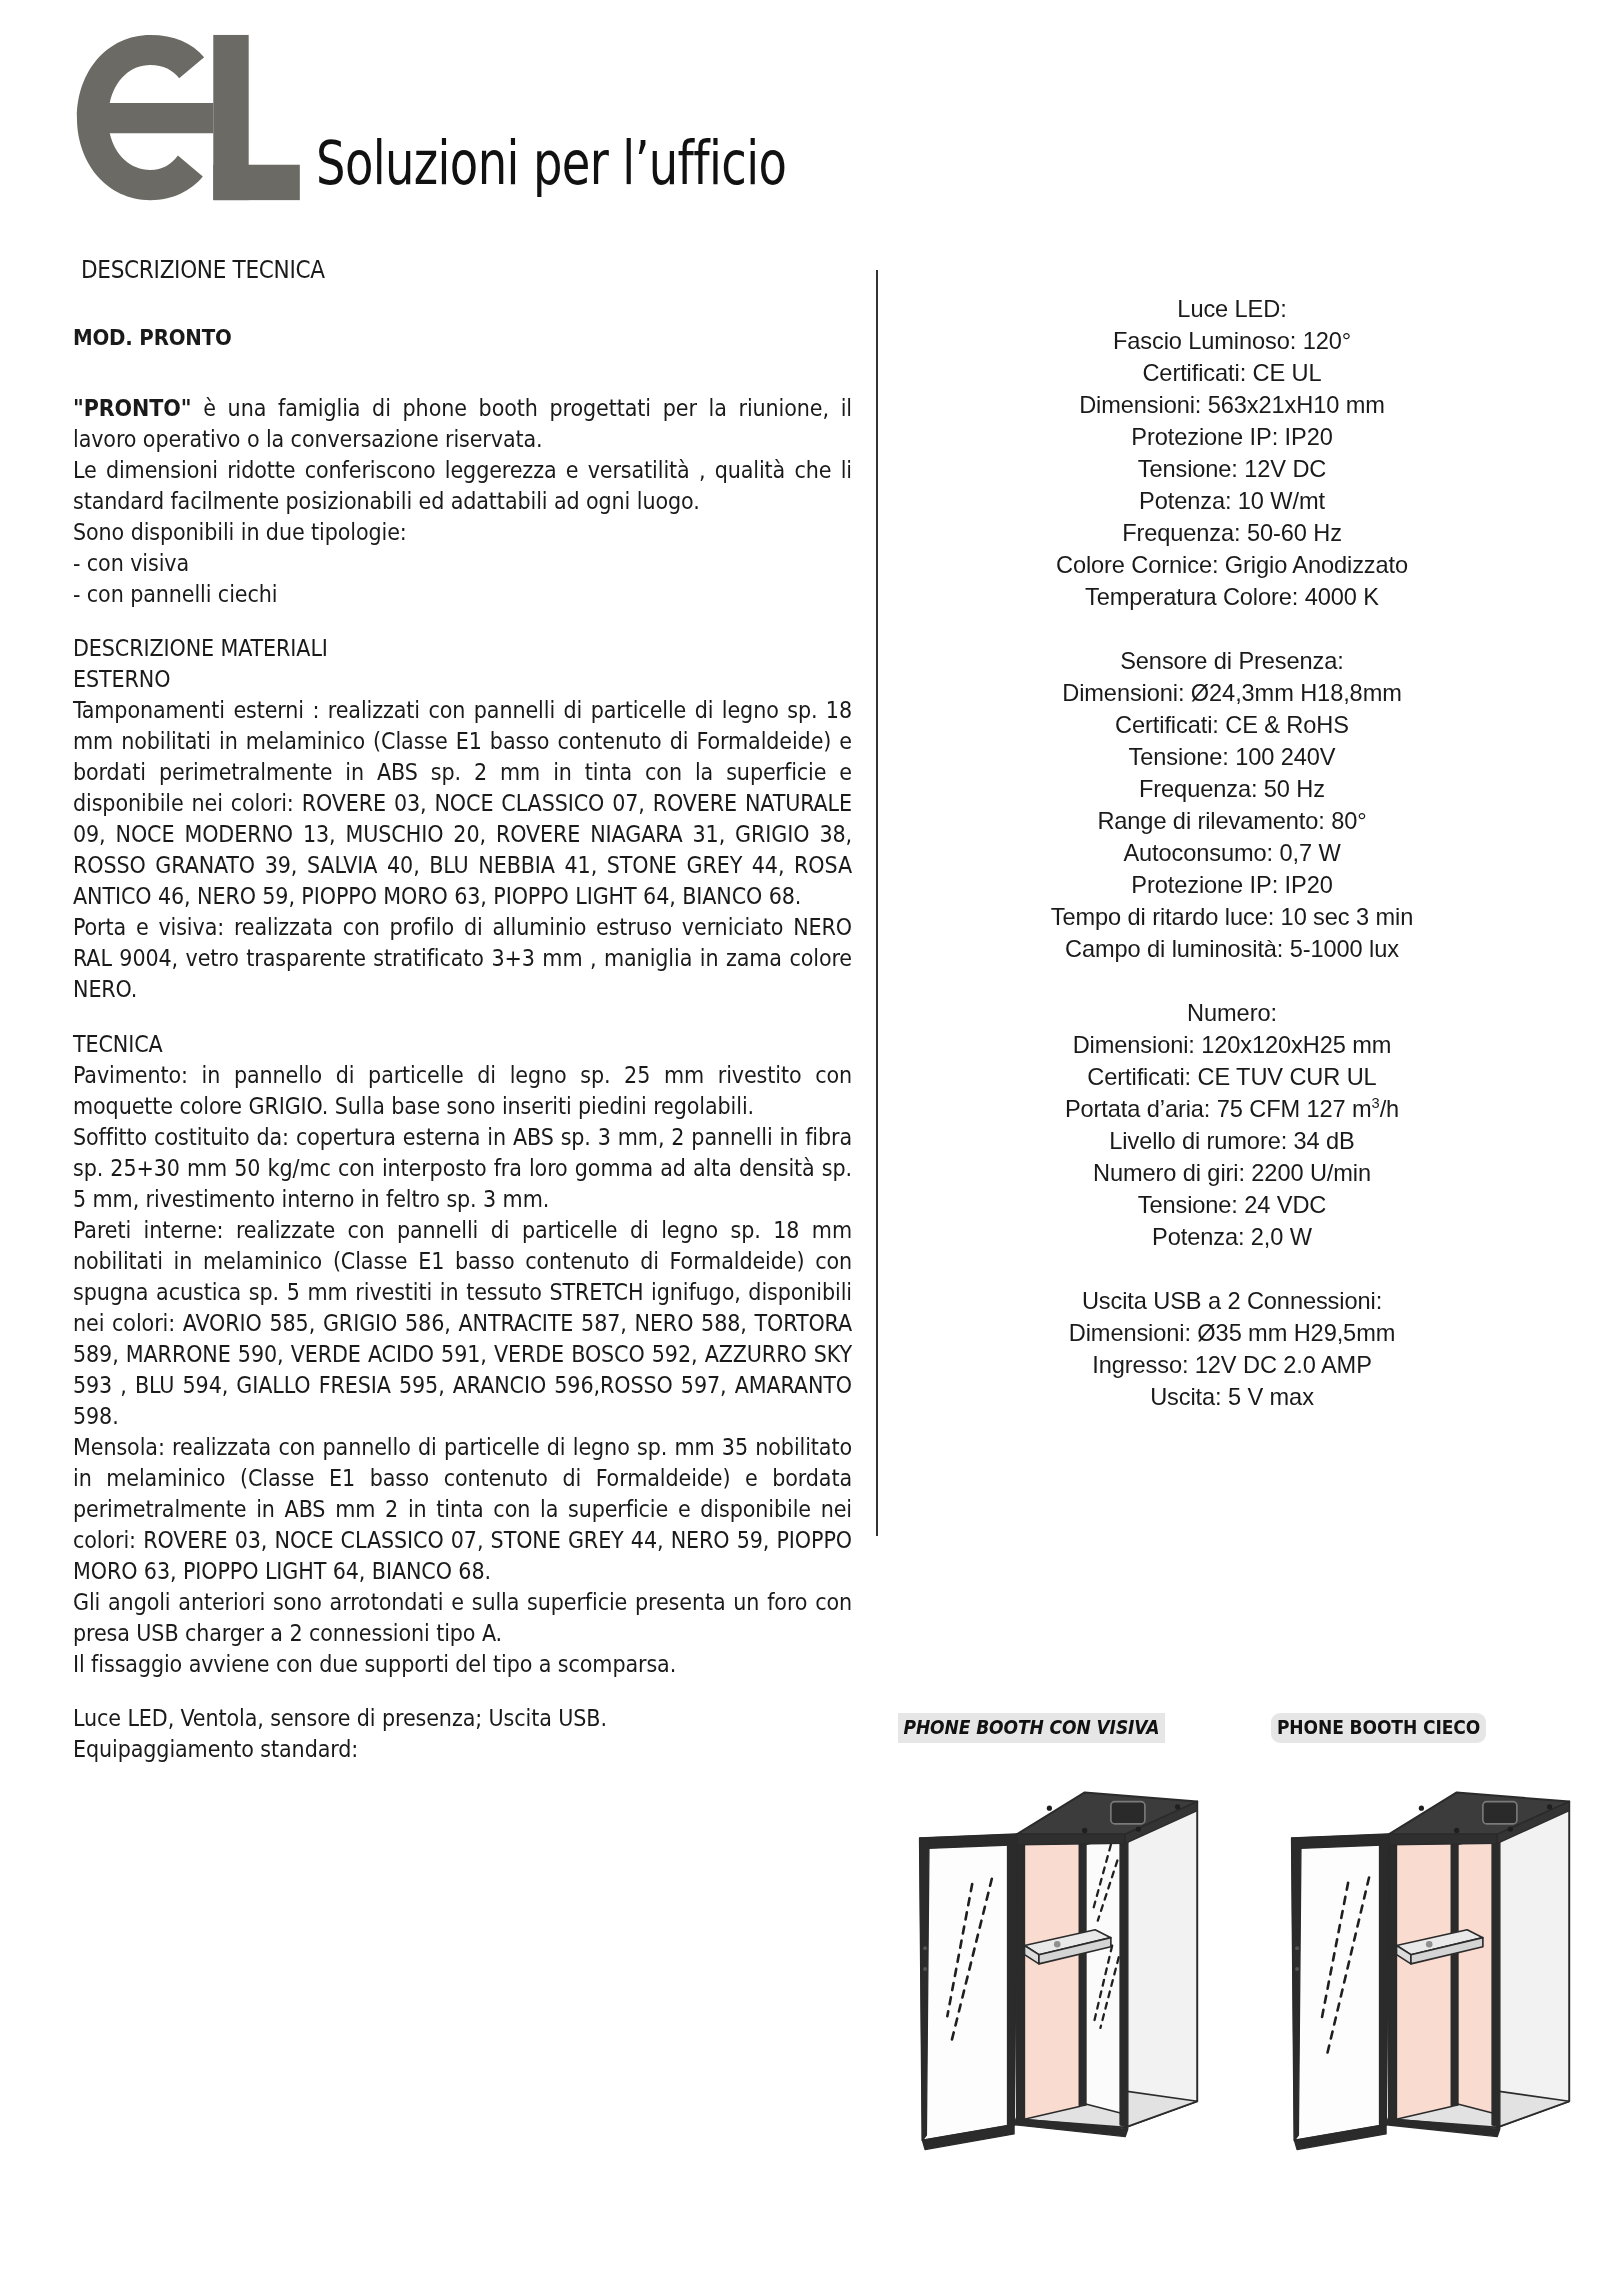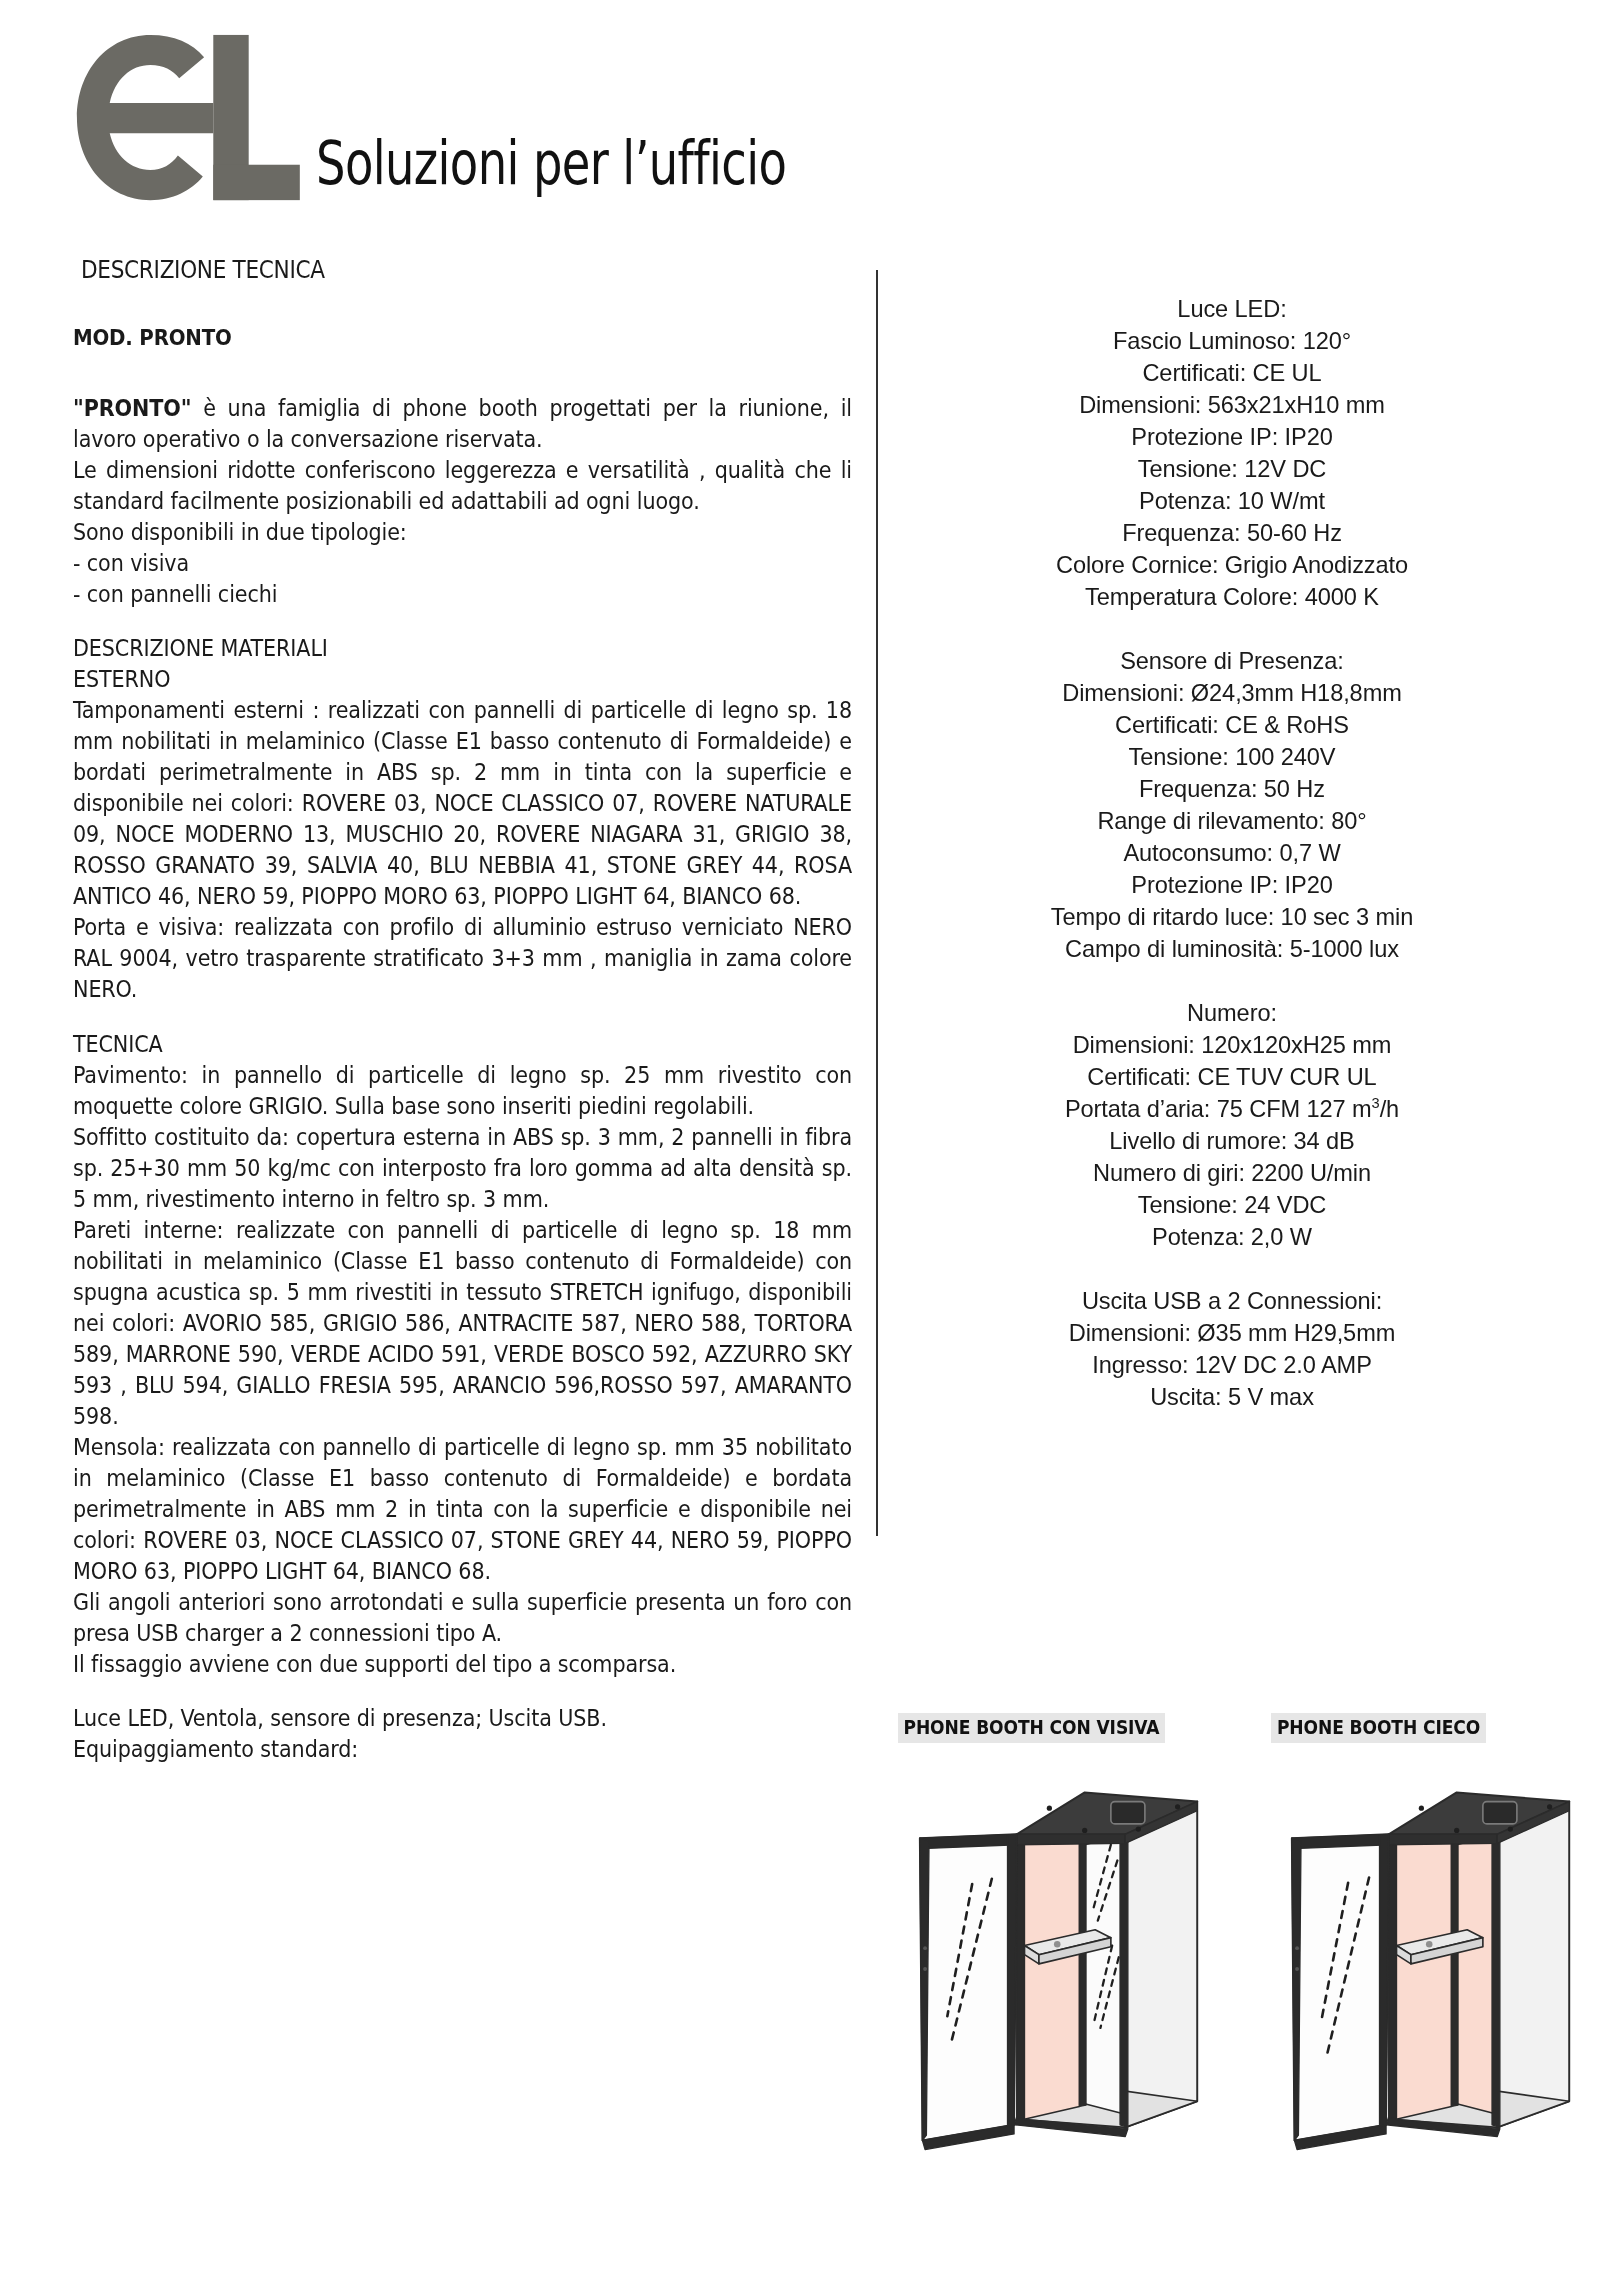--- a/index.html
+++ b/index.html
@@ -65,22 +65,22 @@
 
   
   #figures { position:absolute; left:895px; top:1713px; width:687px; height:543px; }
   .fig-caption {
     position:absolute;
     background:#e6e6e6;
     font-family:"DejaVu Sans Condensed","Liberation Sans Narrow","Liberation Sans", sans-serif;
     font-weight:bold; font-size:19px; letter-spacing:-0.1px;
     padding:3.3px 5.9px 4.6px 5.9px; color:#111; white-space:nowrap;
   }
-  #cap-visiva { left:2.6px; top:0; }
-  #cap-cieco  { left:376px; top:0; }
+  #cap-visiva { left:2.6px; top:0;font-style:italic; }
+  #cap-cieco  { left:376px; top:0;border-radius:9px; }
   .booth-svg { position:absolute; top:48px; }
   #booth-visiva { left:0; }
   #booth-cieco  { left:372px; }
 </style>
 </head>
 <body>
 
 <div id="header">
   <svg id="logo-mark" viewBox="0 0 360 270">
     <g fill="#6b6a64">

